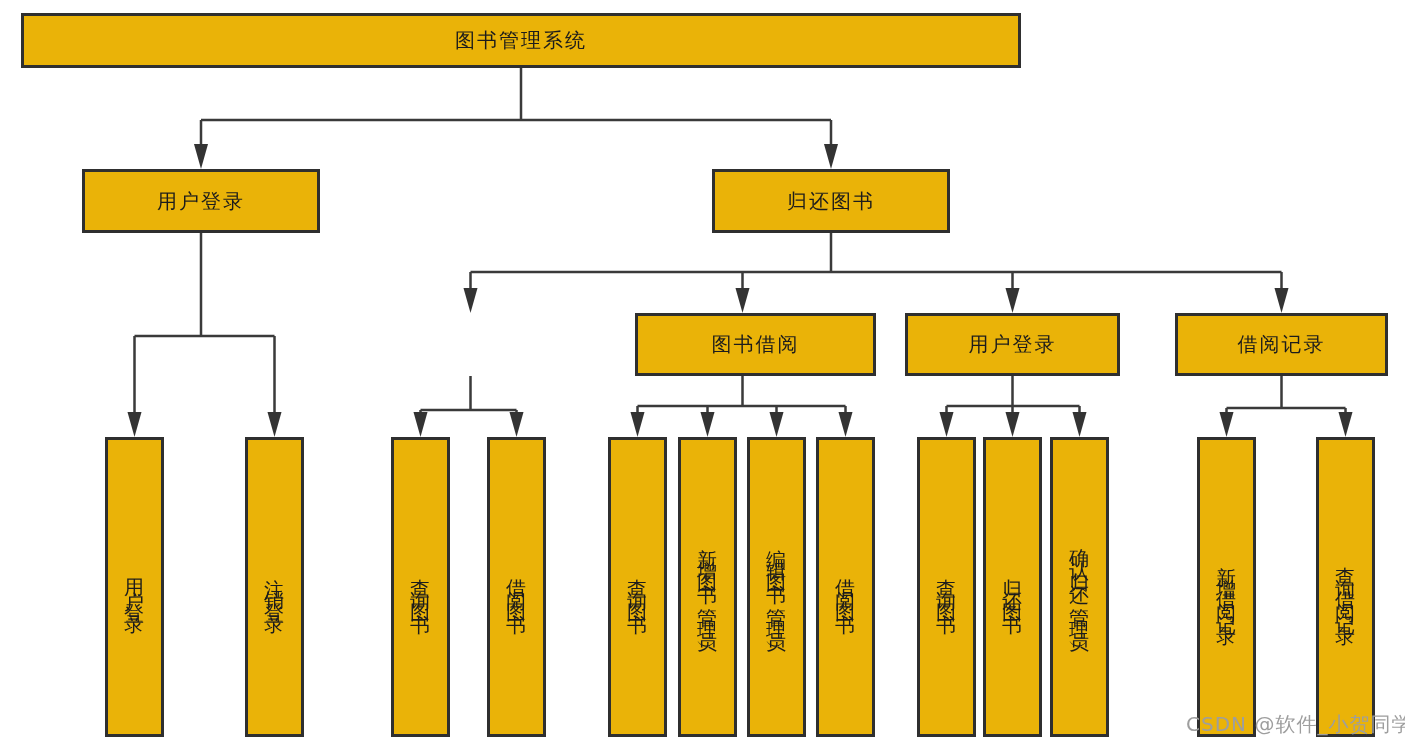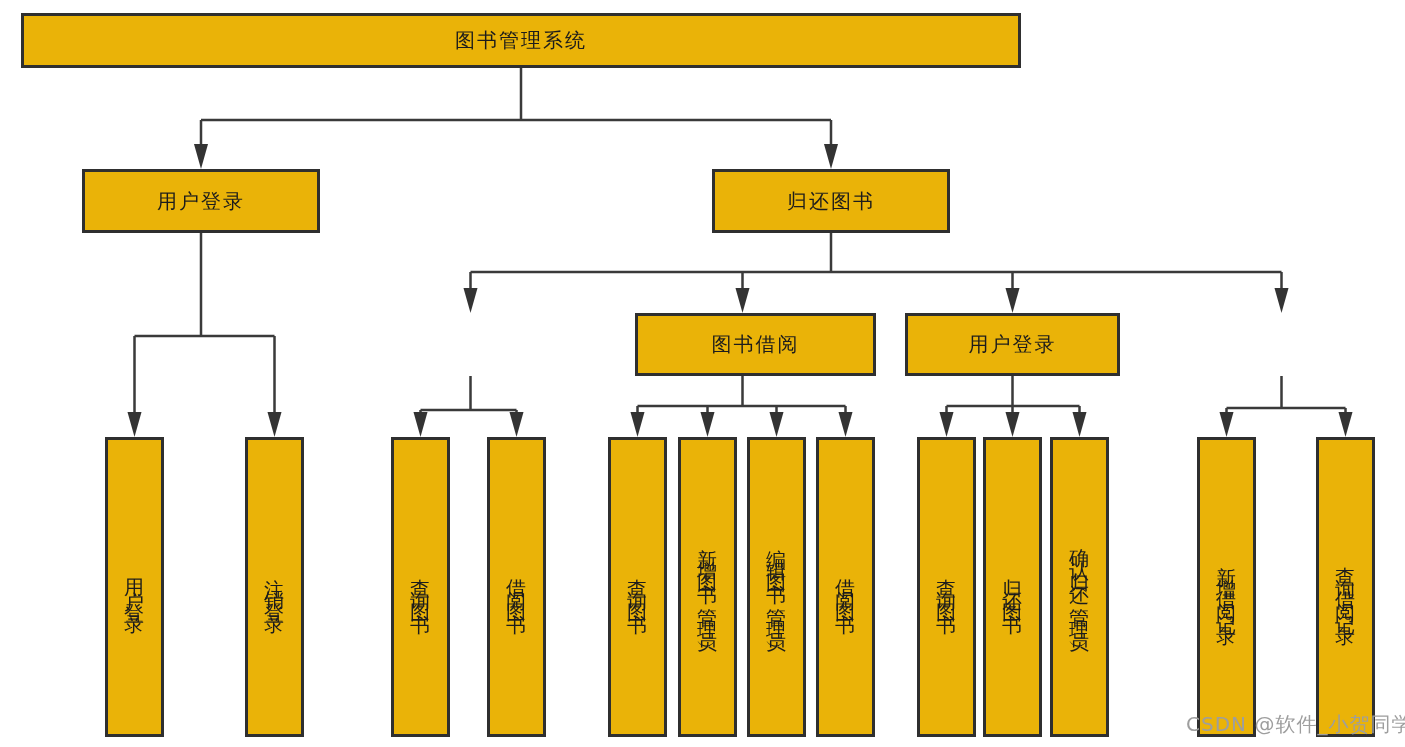--- a/index.html
+++ b/index.html
@@ -123,20 +123,23 @@
   <div class="node" style="left:712px;top:169px;width:238px;height:64px">
     <span class="hlabel">归还图书</span>
   </div>
 
   <div class="node" style="left:635px;top:313px;width:241px;height:63px">
     <span class="hlabel">图书借阅</span>
   </div>
   <div class="node" style="left:905px;top:313px;width:215px;height:63px">
     <span class="hlabel">用户登录</span>
   </div>
+  <div class="node" style="left:1175px;top:313px;width:213px;height:63px">
+    <span class="hlabel">借阅记录</span>
+  </div>
 
   <div class="node" style="left:105px;top:437px;width:59px;height:300px">
     <span class="vtext">用户登录</span>
   </div>
   <div class="node" style="left:245px;top:437px;width:59px;height:300px">
     <span class="vtext">注销登录</span>
   </div>
 
   <div class="node" style="left:391px;top:437px;width:59px;height:300px">
     <span class="vtext">查询图书</span>

